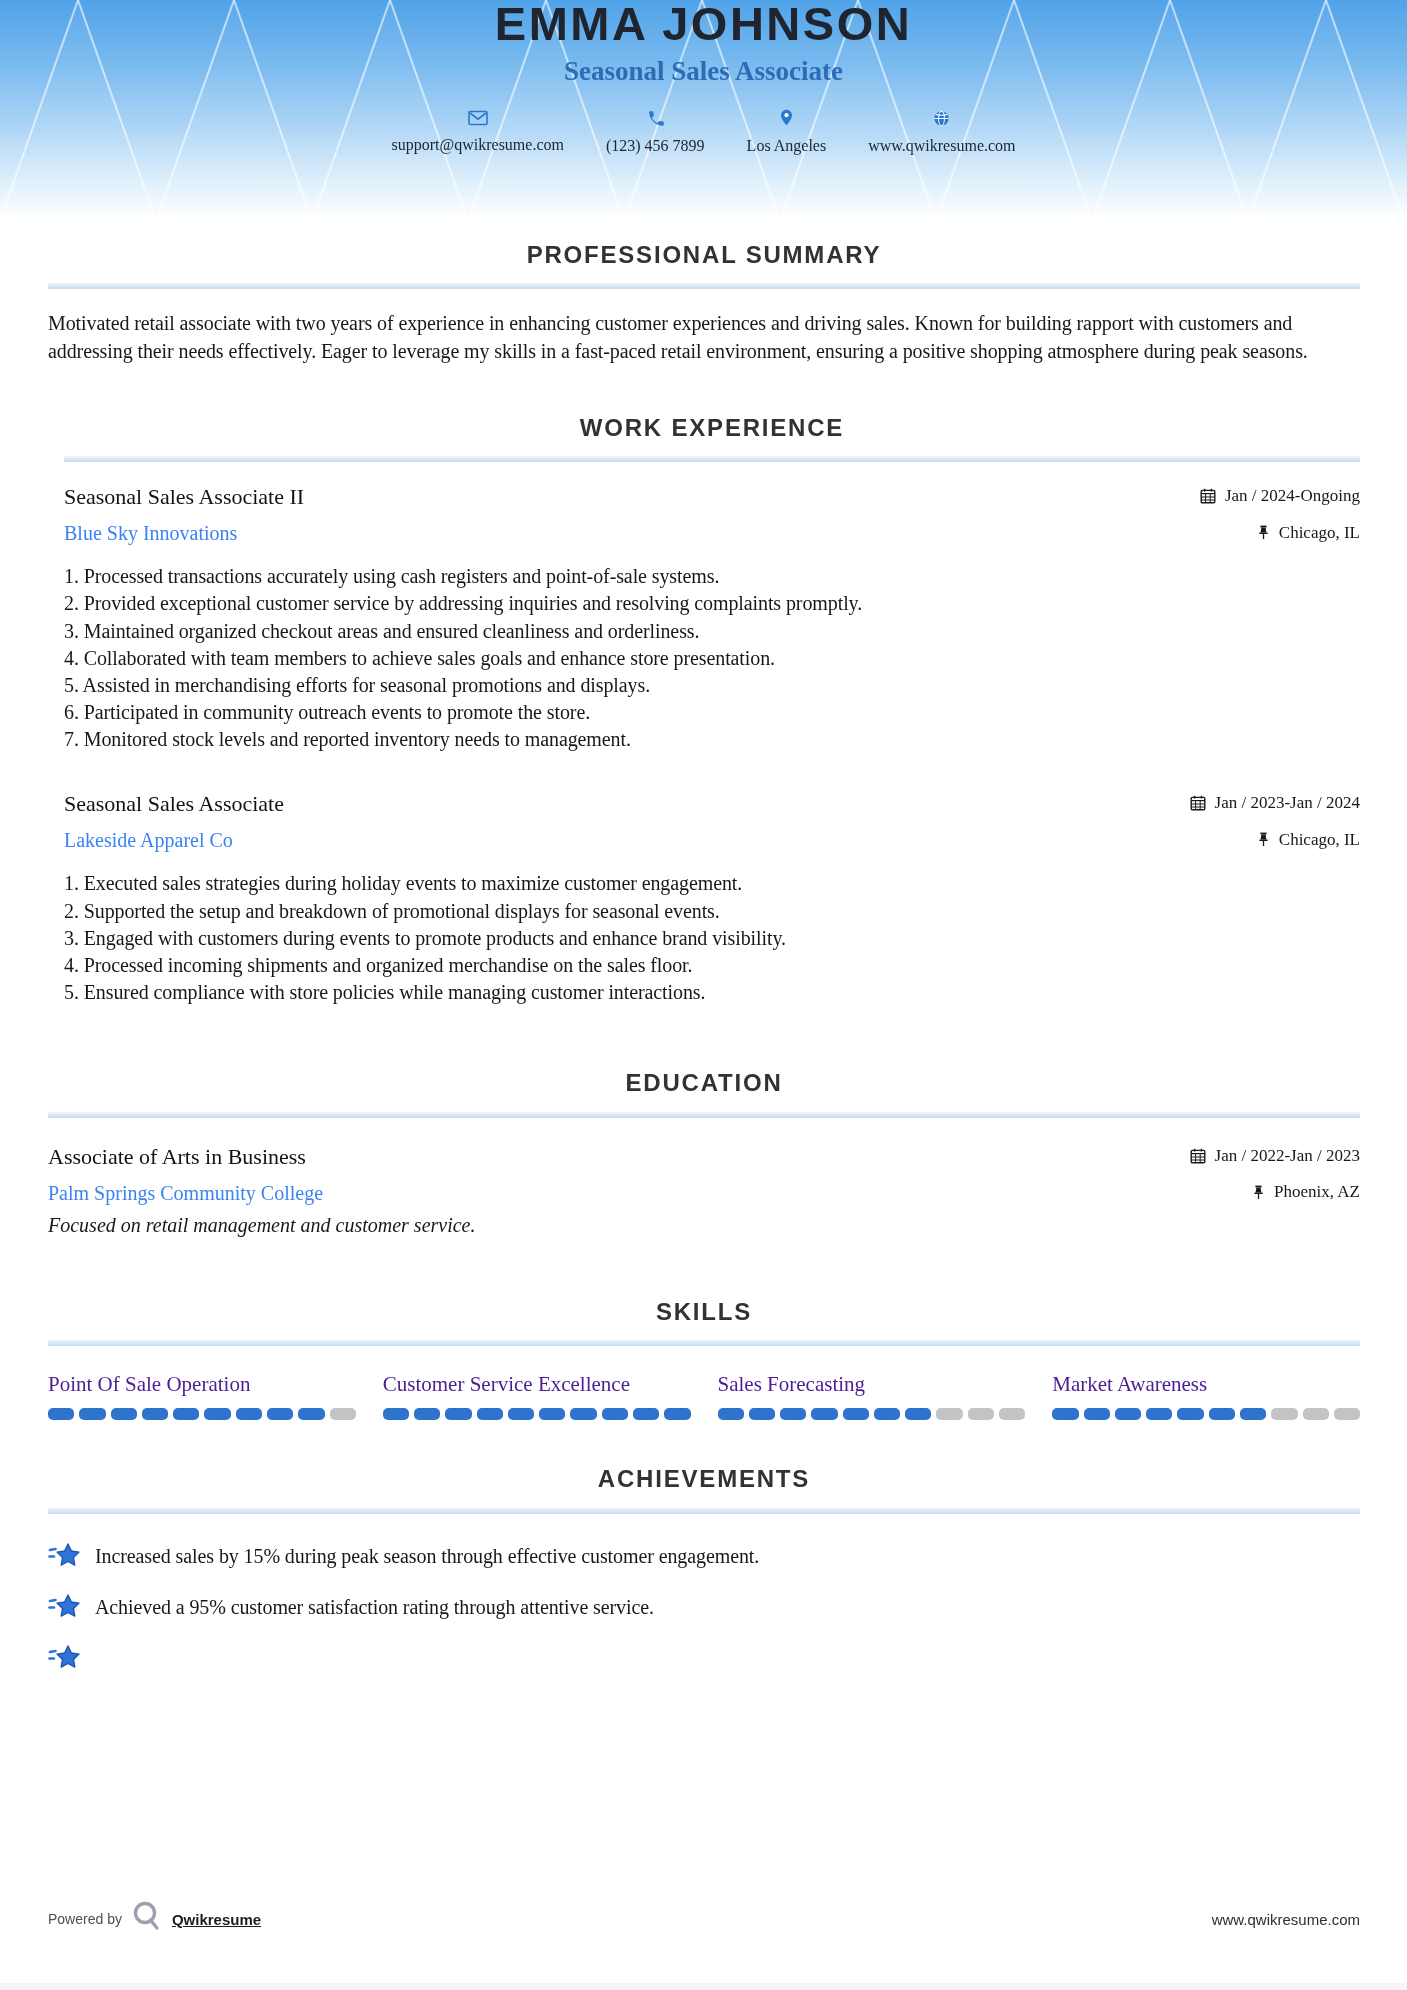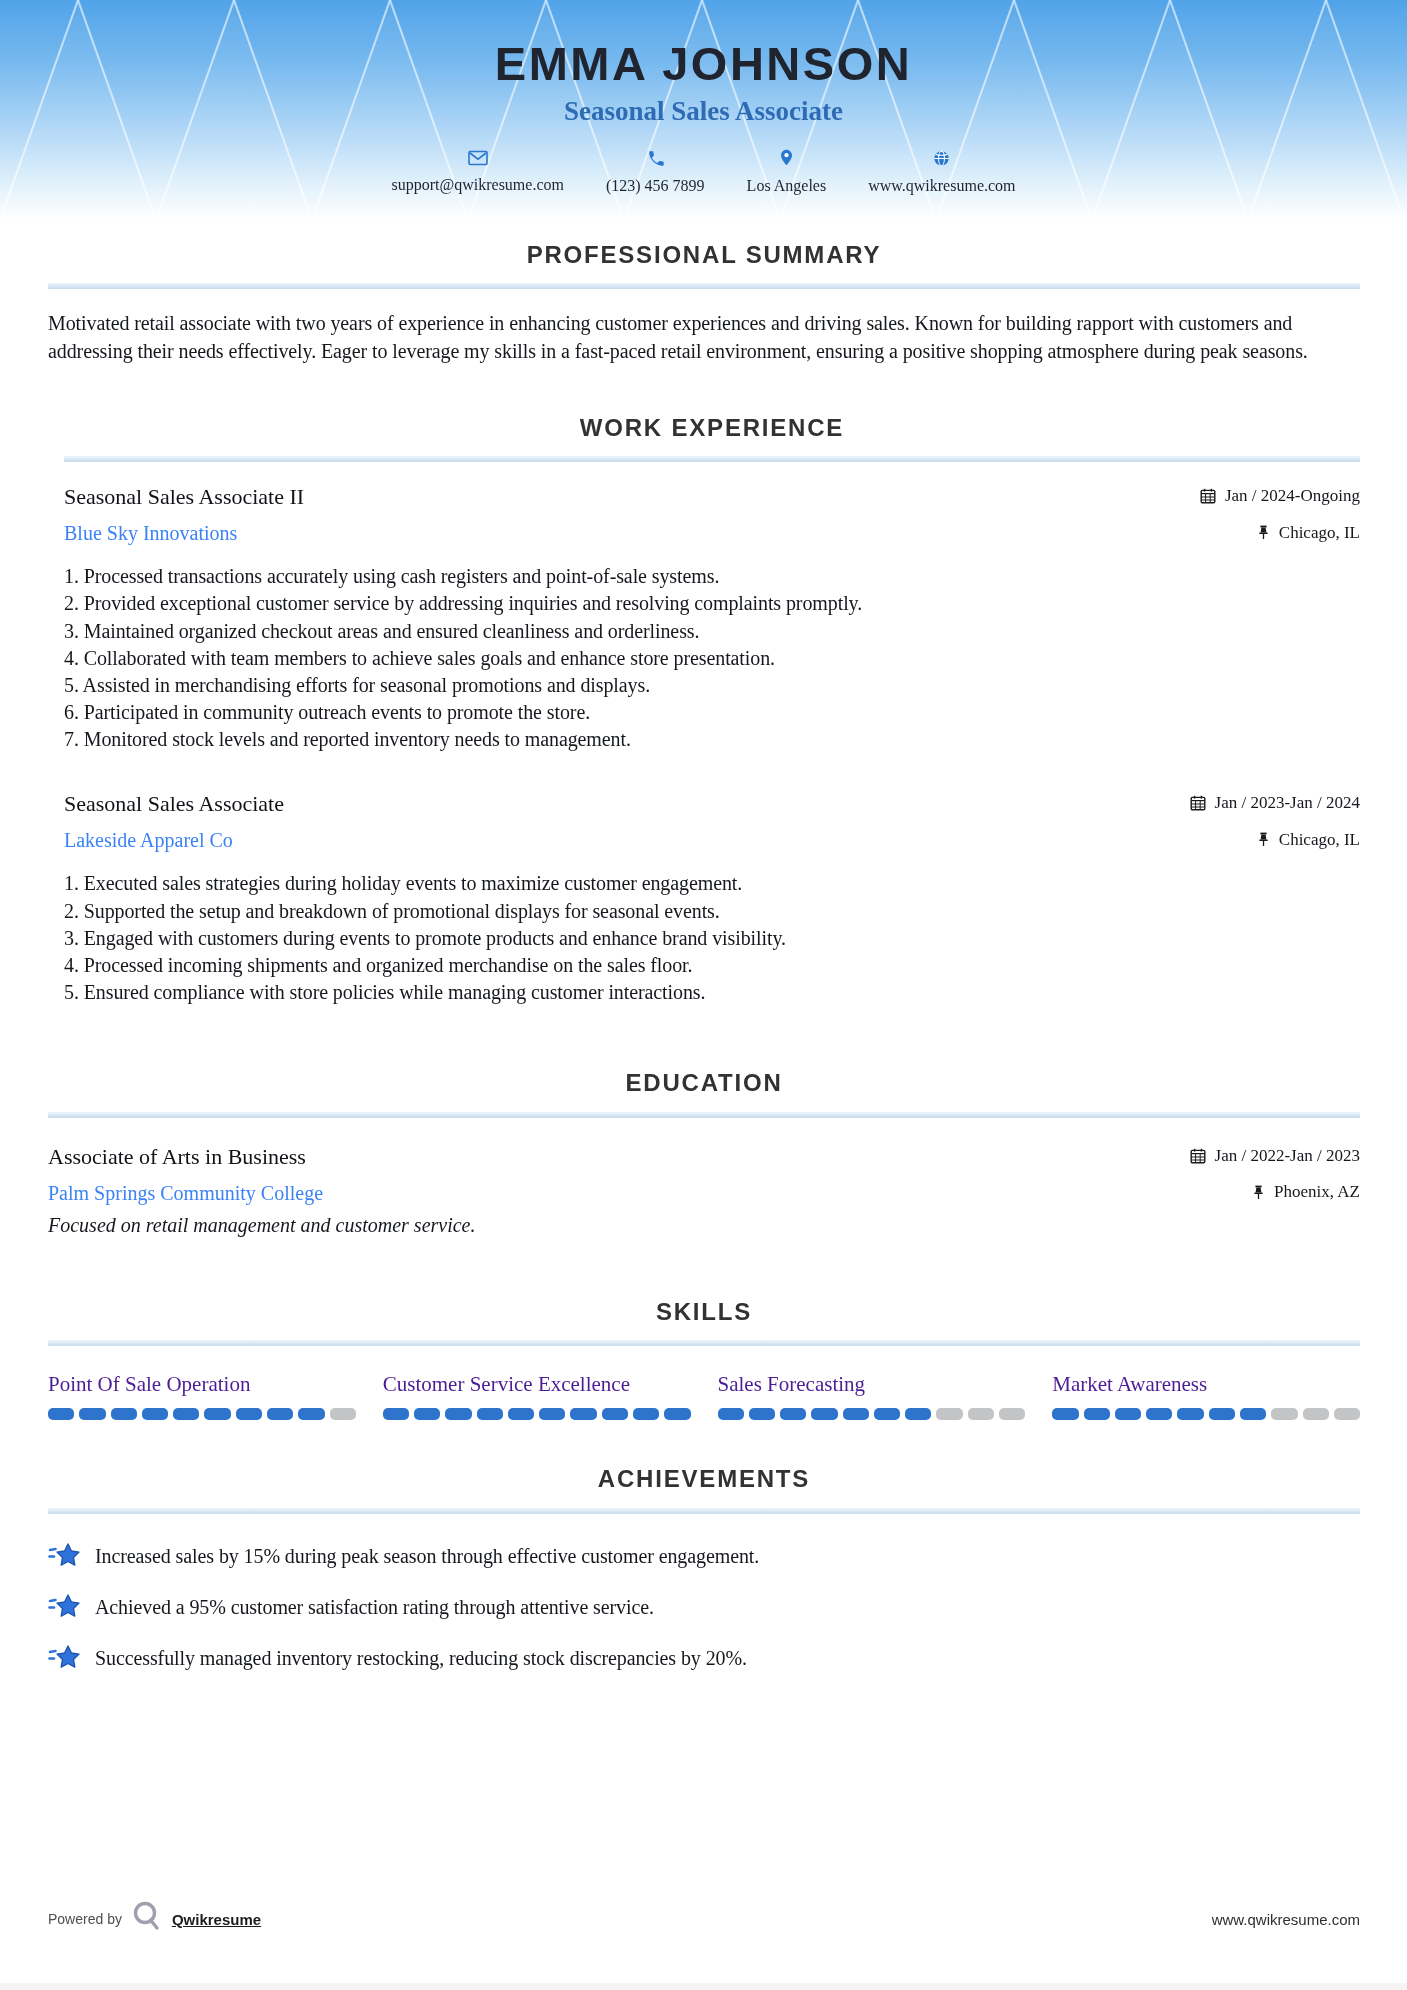--- a/index.html
+++ b/index.html
@@ -6,21 +6,21 @@
   body{
     width:1407px;height:1990px;position:relative;overflow:hidden;
     background:#ffffff;font-family:"Liberation Serif",serif;color:#15181d;
   }
   
   .header{
     height:220px;position:relative;overflow:hidden;text-align:center;
     background:linear-gradient(180deg,#479ee7 0%,#6fb5ee 28%,#a9d3f5 58%,#dbeefb 82%,#ffffff 100%);
   }
   .header .pattern{position:absolute;left:0;top:0;width:100%;height:100%;}
-  .header-inner{position:relative;z-index:1;padding-top:40px;}
+  .header-inner{position:relative;z-index:1;}
   .name{
     font-family:"Liberation Sans",sans-serif;font-weight:bold;font-size:47px;
     letter-spacing:2.5px;color:#20242e;line-height:1.0;
   }
   .subtitle{font-size:27px;color:#2d6cb5;margin-top:9px;font-weight:bold;}
   .contact-row{
     margin-top:22px;display:flex;justify-content:center;align-items:center;gap:42px;
     font-size:16px;color:#1d2430;
   }
   .contact-item{display:flex;align-items:center;gap:10px;flex-direction:column;}
@@ -367,21 +367,20 @@
       <span class="ach-text">Achieved a 95% customer satisfaction rating through attentive service.</span>
     </div>
     <div class="ach-row">
       <span>
         <svg width="32" height="30" viewBox="0 0 32 30">
             <path d="M20 4 L23.4 11 31 12.1 25.5 17.5 26.8 25.1 20 21.5 13.2 25.1 14.5 17.5 9 12.1 16.6 11 Z" fill="#2f72d9" stroke="#1c55ae" stroke-width="1.4" stroke-linejoin="round"></path>
             <line x1="2" y1="10" x2="7.5" y2="9" stroke="#2f72d9" stroke-width="2.6" stroke-linecap="round"></line>
             <line x1="1.5" y1="16.5" x2="6" y2="16.5" stroke="#2f72d9" stroke-width="2.6" stroke-linecap="round"></line>
           </svg>
       </span>
-      <span class="ach-text">Successfully managed inventory restocking, reducing stock discrepancies by 20%.</span>
     </div>
   </div>
 
 </div>
 
 <div class="footer">
   <div class="footer-left">
     <span class="powered-by">Powered by</span>
     <span>
       <svg width="32" height="34" viewBox="0 0 32 34">

